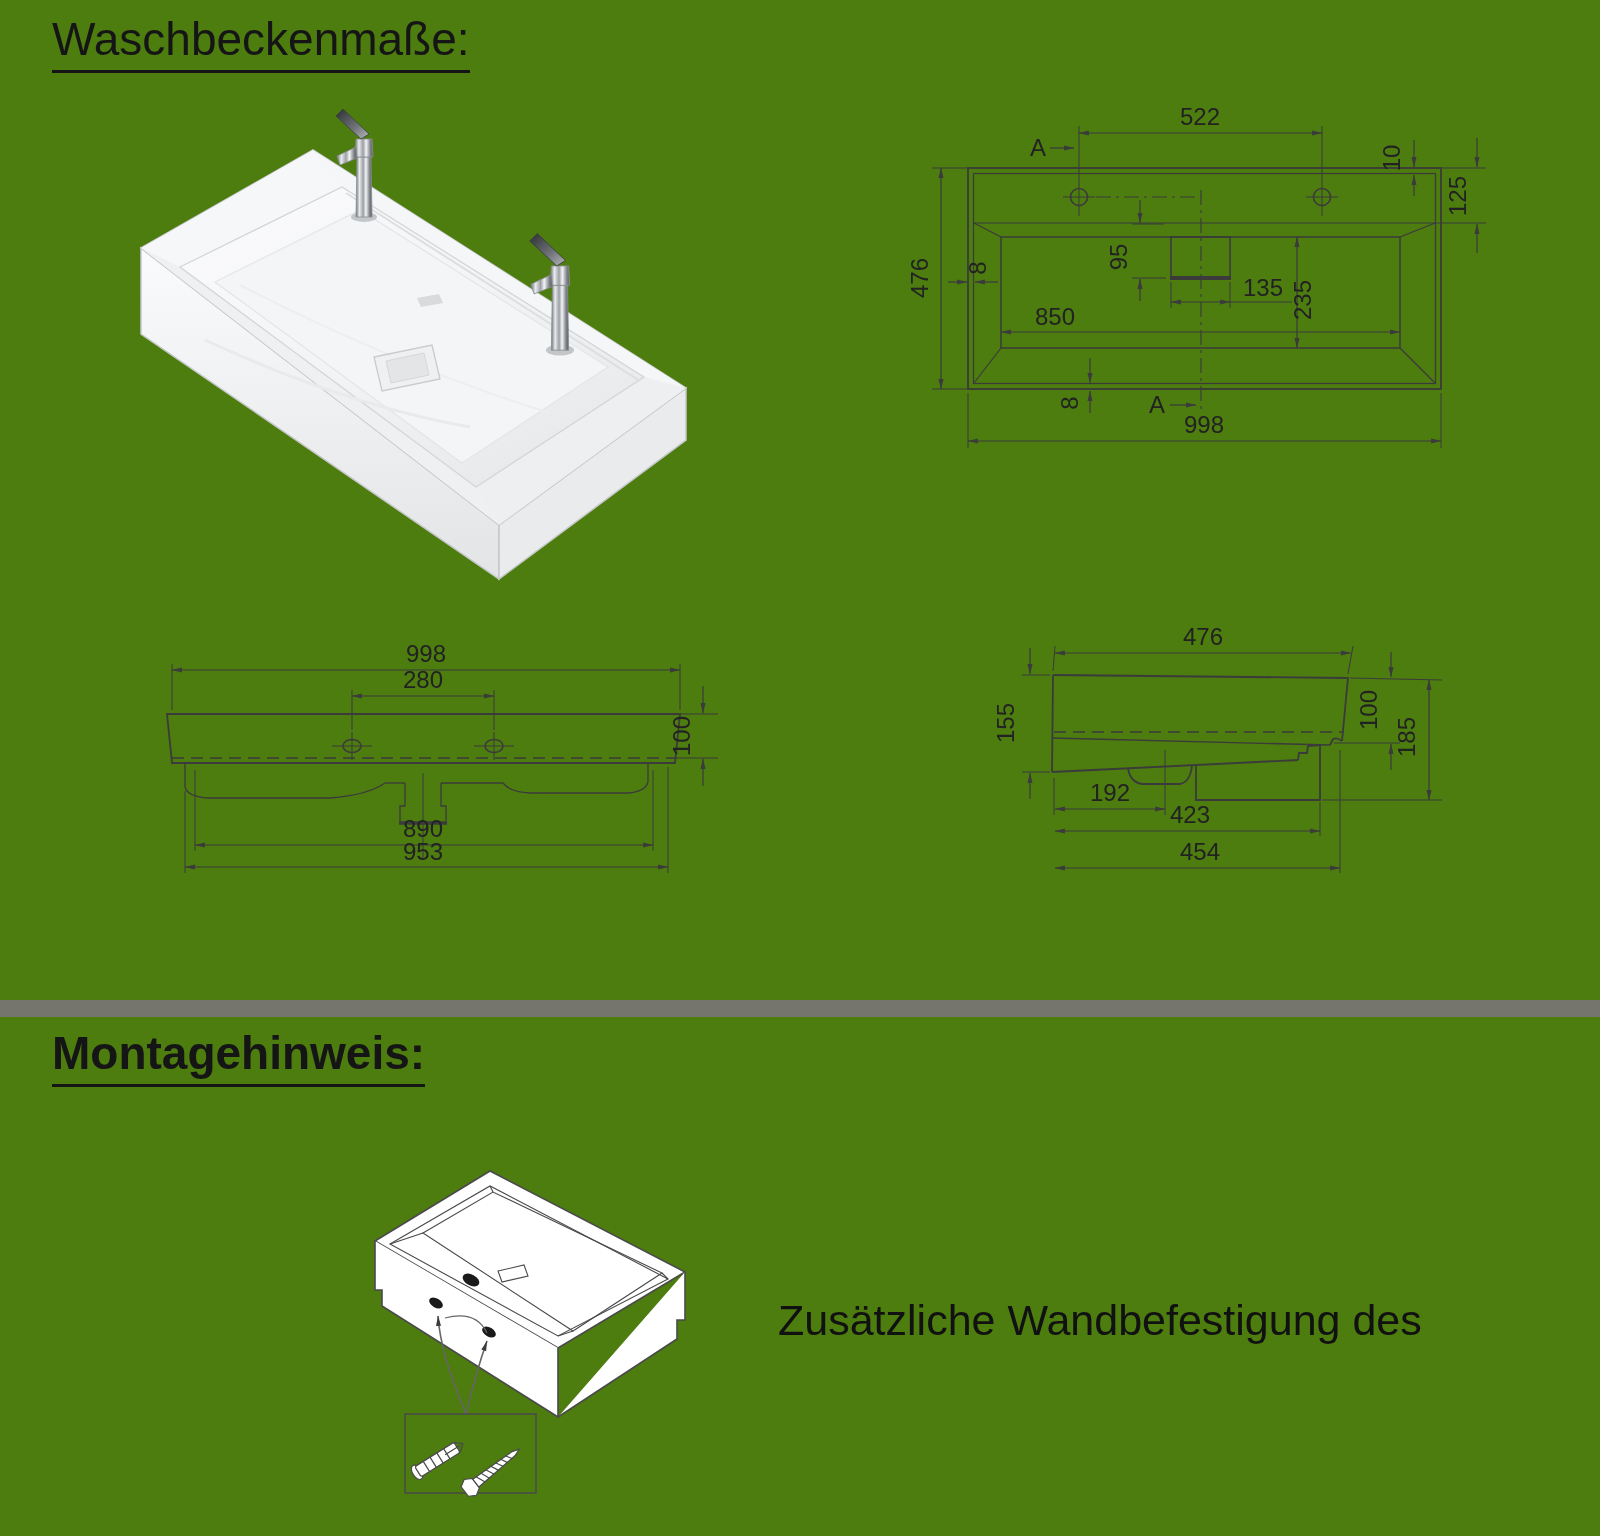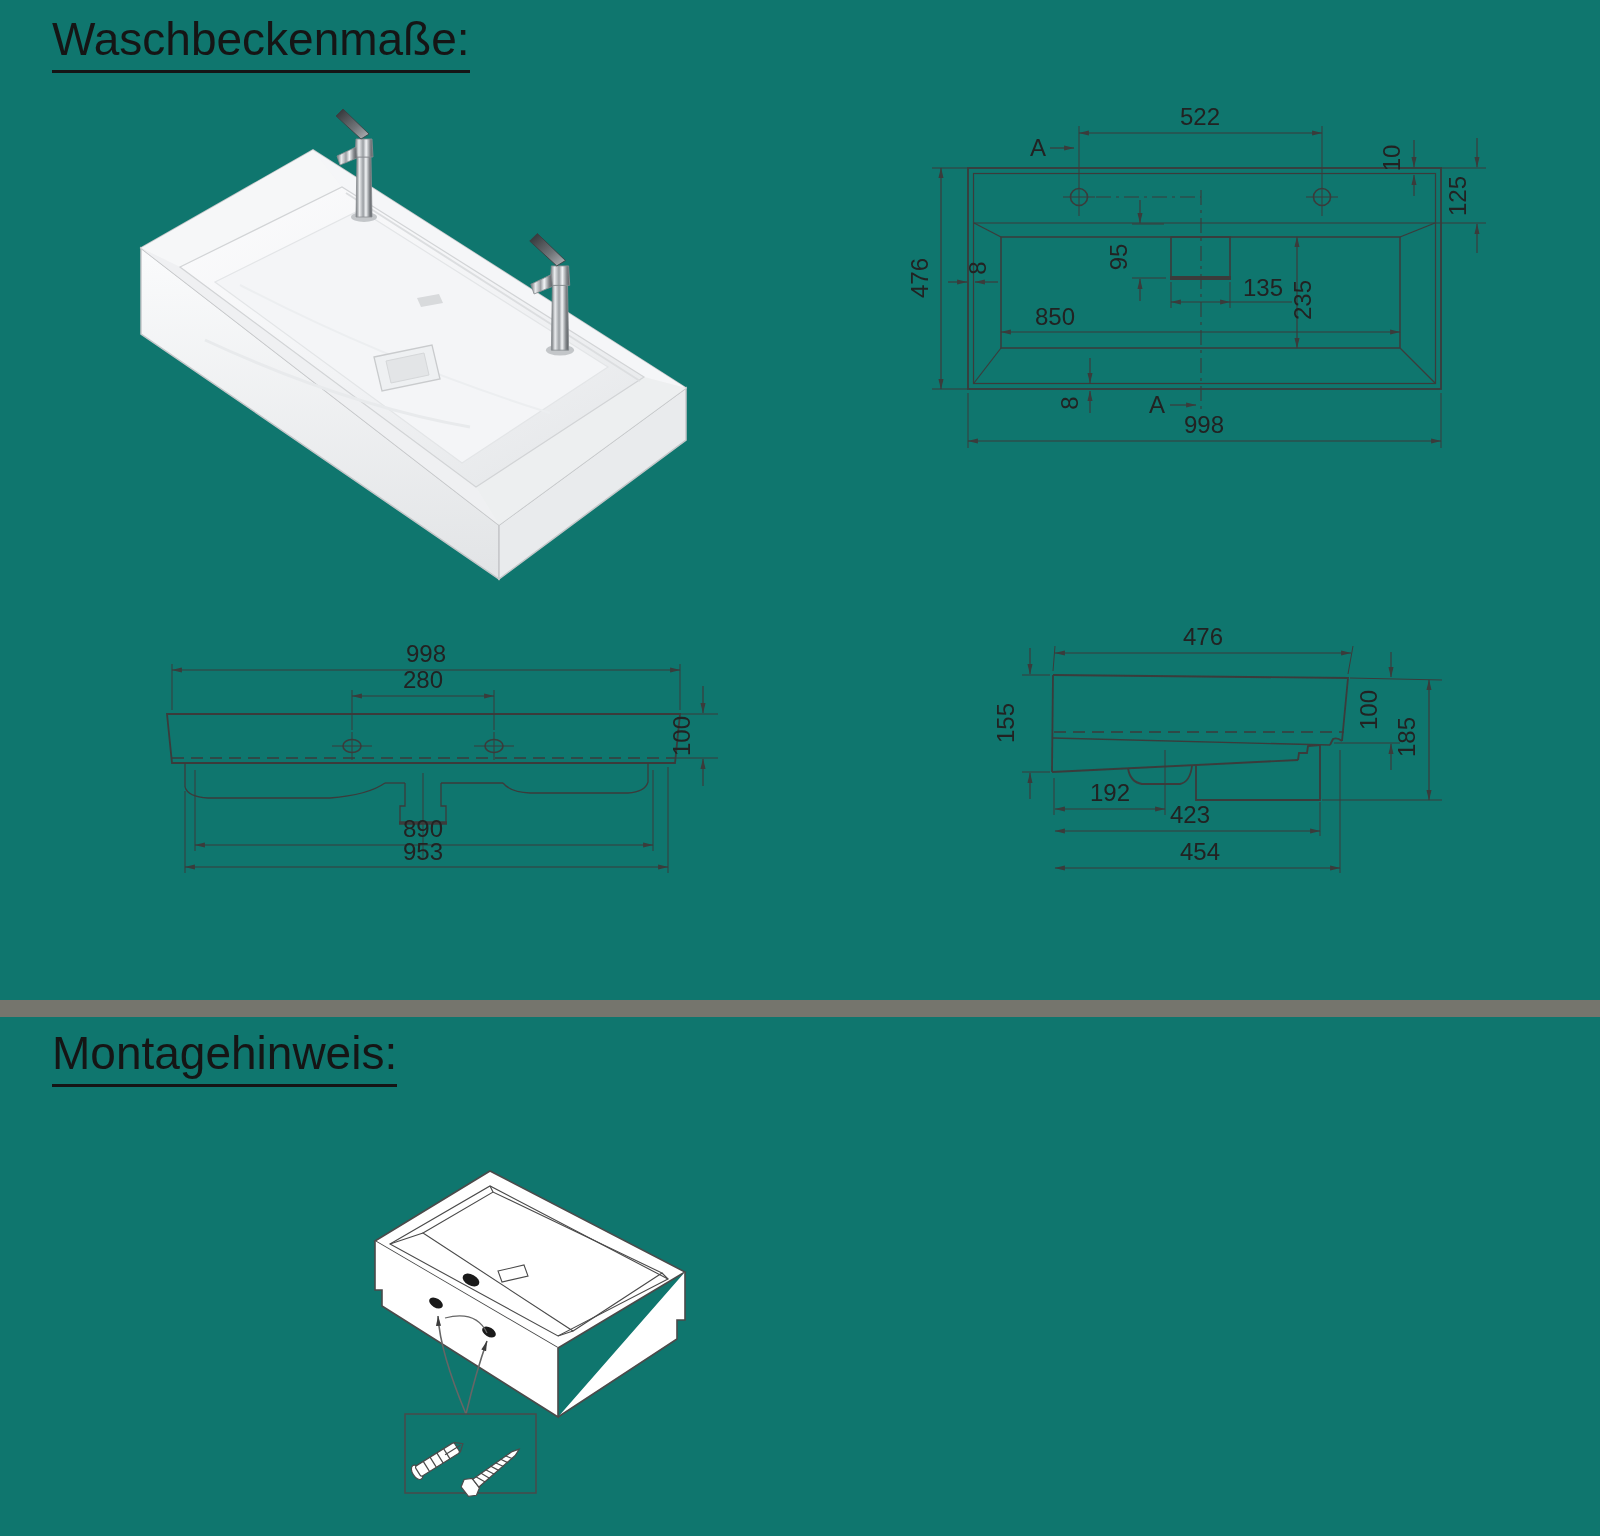--- a/index.html
+++ b/index.html
@@ -1,21 +1,21 @@
 <!DOCTYPE html>
 <html><head>
 <meta charset="utf-8">
 <style>
   html,body{margin:0;padding:0;background:#fff;}
-  #page{position:relative;width:1600px;height:1536px;background:#0f766e;overflow:hidden;
+  #page{position:relative;width:1600px;height:1536px;background:#4d7c0f;overflow:hidden;
         font-family:"Liberation Sans",sans-serif;color:#1f1f1f;}
   .section-title{position:absolute;font-size:46px;font-weight:400;color:#151515;
         letter-spacing:0px;border-bottom:3px solid #151515;padding-bottom:5px;line-height:1.1;}
   #title-dims{left:52px;top:14px;}
-  #title-mount{left:52px;top:1028px;}
+  #title-mount{left:52px;top:1028px;font-weight:bold;}
   #divider{position:absolute;left:0;top:1000px;width:1600px;height:17px;background:#75756d;}
   .abs{position:absolute;}
   #note{position:absolute;left:778px;top:1200px;width:700px;font-size:43px;line-height:48px;
         color:#111;white-space:pre;}
   svg text{font-family:"Liberation Sans",sans-serif;font-size:24px;fill:#222;}
   .cad line,.cad path,.cad rect,.cad ellipse,.cad circle,.cad polygon,.cad polyline{vector-effect:none;}
 </style>
 </head>
 <body>
 
@@ -322,17 +322,18 @@
         <line x1="-8" y1="-5" x2="-4" y2="5"></line>
       <line x1="-2" y1="-4.5" x2="2" y2="4.5"></line>
         <line x1="4" y1="-4.5" x2="8" y2="4.5"></line>
       <line x1="10" y1="-4" x2="14" y2="4"></line>
         <line x1="16" y1="-4" x2="20" y2="4"></line>
       <line x1="22" y1="-3.5" x2="26" y2="3.5"></line>
     </g>
   </svg>
 
   <div id="note">
+    <div class="note-line">Zusätzliche Wandbefestigung des</div>
     
     
   </div>
 
 </div>
 
 </body></html>

